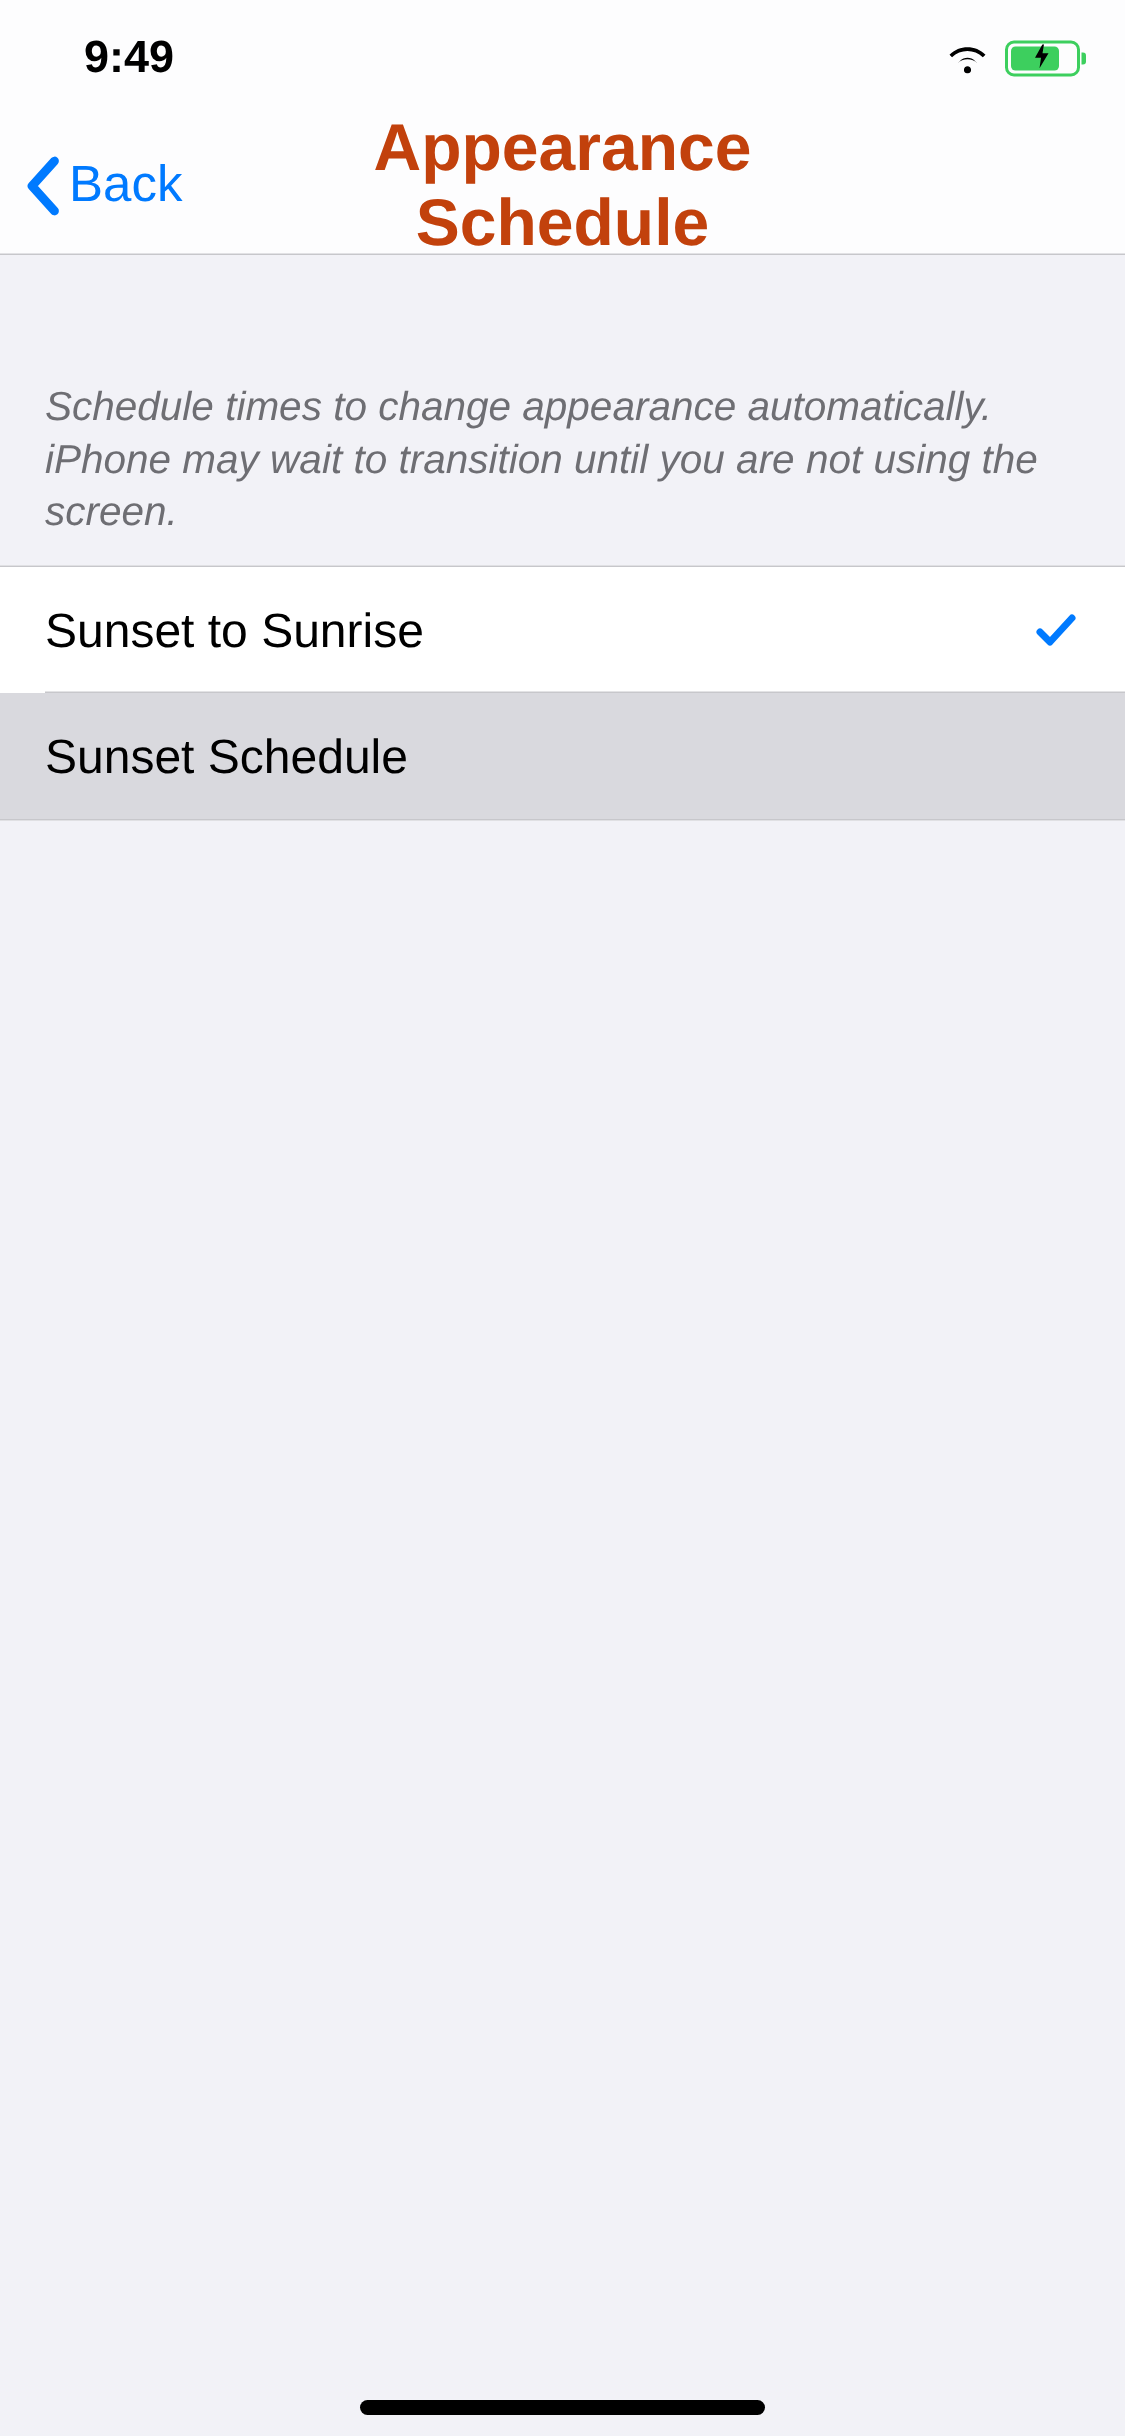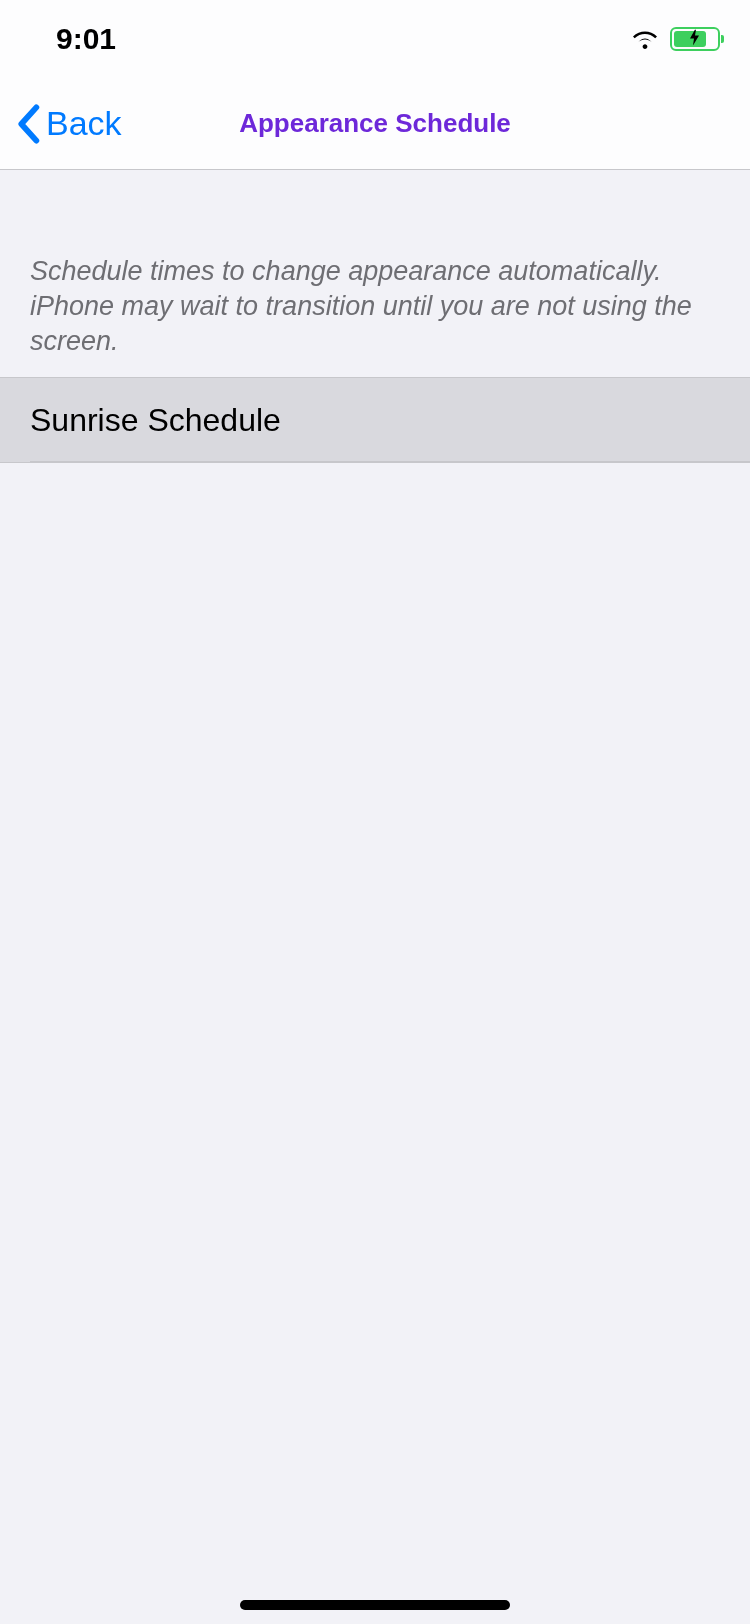--- a/index.html
+++ b/index.html
@@ -92,23 +92,24 @@
     }
     .back-chevron {
       width: 24px;
       height: 40px;
       margin-right: 6px;
     }
     .nav-title {
       position: absolute;
       left: 50%;
       transform: translateX(-50%);
-      font-size: 26px;
+      font-size: 44px;
       font-weight: 600;
-      color: #6d28d9;
+      color: #c2410c;
+      text-align: center;
     }
     .section-header {
       padding: 84px 30px 18px 30px;
       font-size: 27px;
       color: #6e6e73;
       line-height: 1.3;
       font-style: italic;
     }
     .list-group {
       background: #fff;
@@ -151,21 +152,21 @@
       width: 270px;
       height: 10px;
       background: #000;
       border-radius: 10px;
     }
   </style>
 </head>
 <body>
 
 <div class="status-bar">
-  <div class="status-time">9:01</div>
+  <div class="status-time">9:49</div>
   <div class="status-icons">
     <span class="wifi-icon">
       <svg viewBox="0 0 24 20" fill="#000">
         <path d="M12 20c1.1 0 2-.9 2-2s-.9-2-2-2-2 .9-2 2 .9 2 2 2zm-5.6-5.6l1.4-1.4c2.3-2.3 6.1-2.3 8.4 0l1.4 1.4c-3.1-3.1-8.1-3.1-11.2 0zM2 9.6l1.4 1.4c4.7-4.7 12.4-4.7 17.1 0L22 9.6C16.5 4.1 7.5 4.1 2 9.6z"></path>
       </svg>
     </span>
     <span class="battery-icon">
       <span class="battery-fill"></span>
       <span class="battery-bolt">
         <svg width="10" height="16" viewBox="0 0 10 16" fill="#000">
@@ -182,18 +183,24 @@
       <polyline points="12,2 3,12 12,22"></polyline>
     </svg>
     <span>Back</span>
   </div>
   <div class="nav-title">Appearance Schedule</div>
 </div>
 
 <div class="section-header">Schedule times to change appearance automatically. iPhone may wait to transition until you are not using the screen.</div>
 
 <div class="list-group">
+  <div class="list-item">
+    <span>Sunset to Sunrise</span>
+    <svg class="checkmark" viewBox="0 0 24 24" fill="none" stroke="#007aff" stroke-width="3.5" stroke-linecap="round" stroke-linejoin="round">
+      <polyline points="4,13 9,18 20,6"></polyline>
+    </svg>
+  </div>
   <div class="list-item pressed">
-    <span>Sunrise Schedule</span>
+    <span>Sunset Schedule</span>
   </div>
 </div>
 
 <div class="home-indicator"></div>
 
 </body></html>

